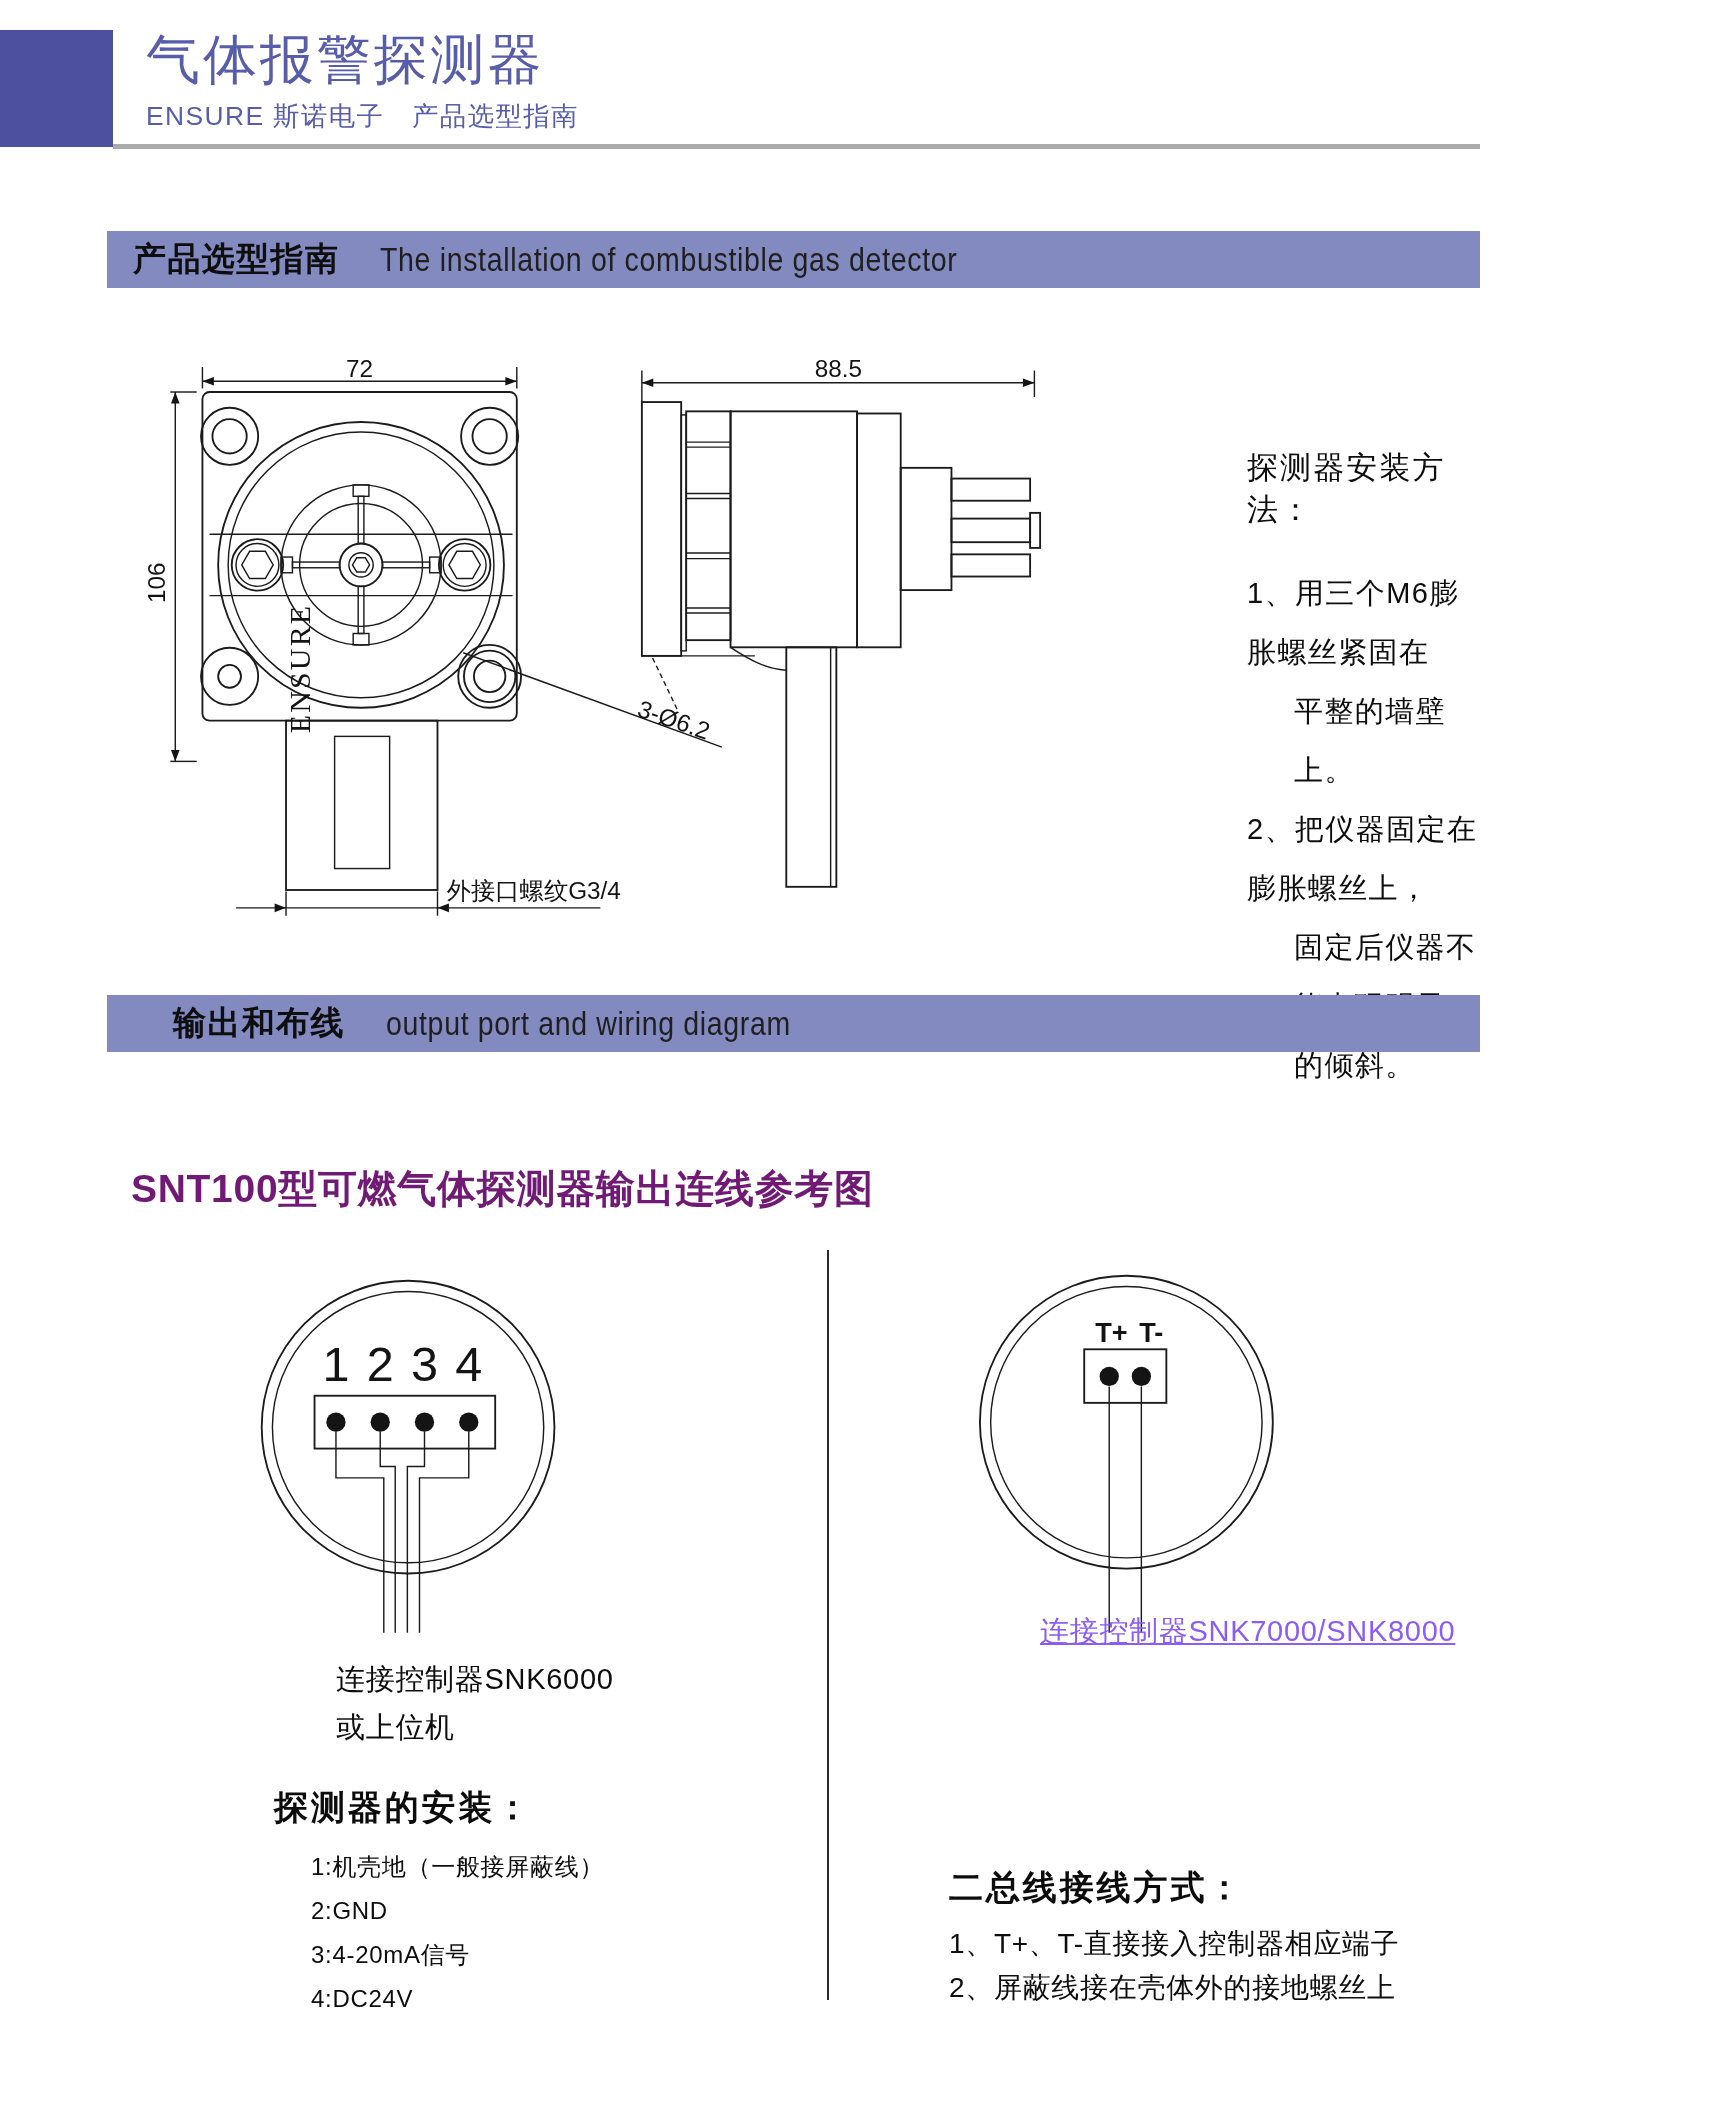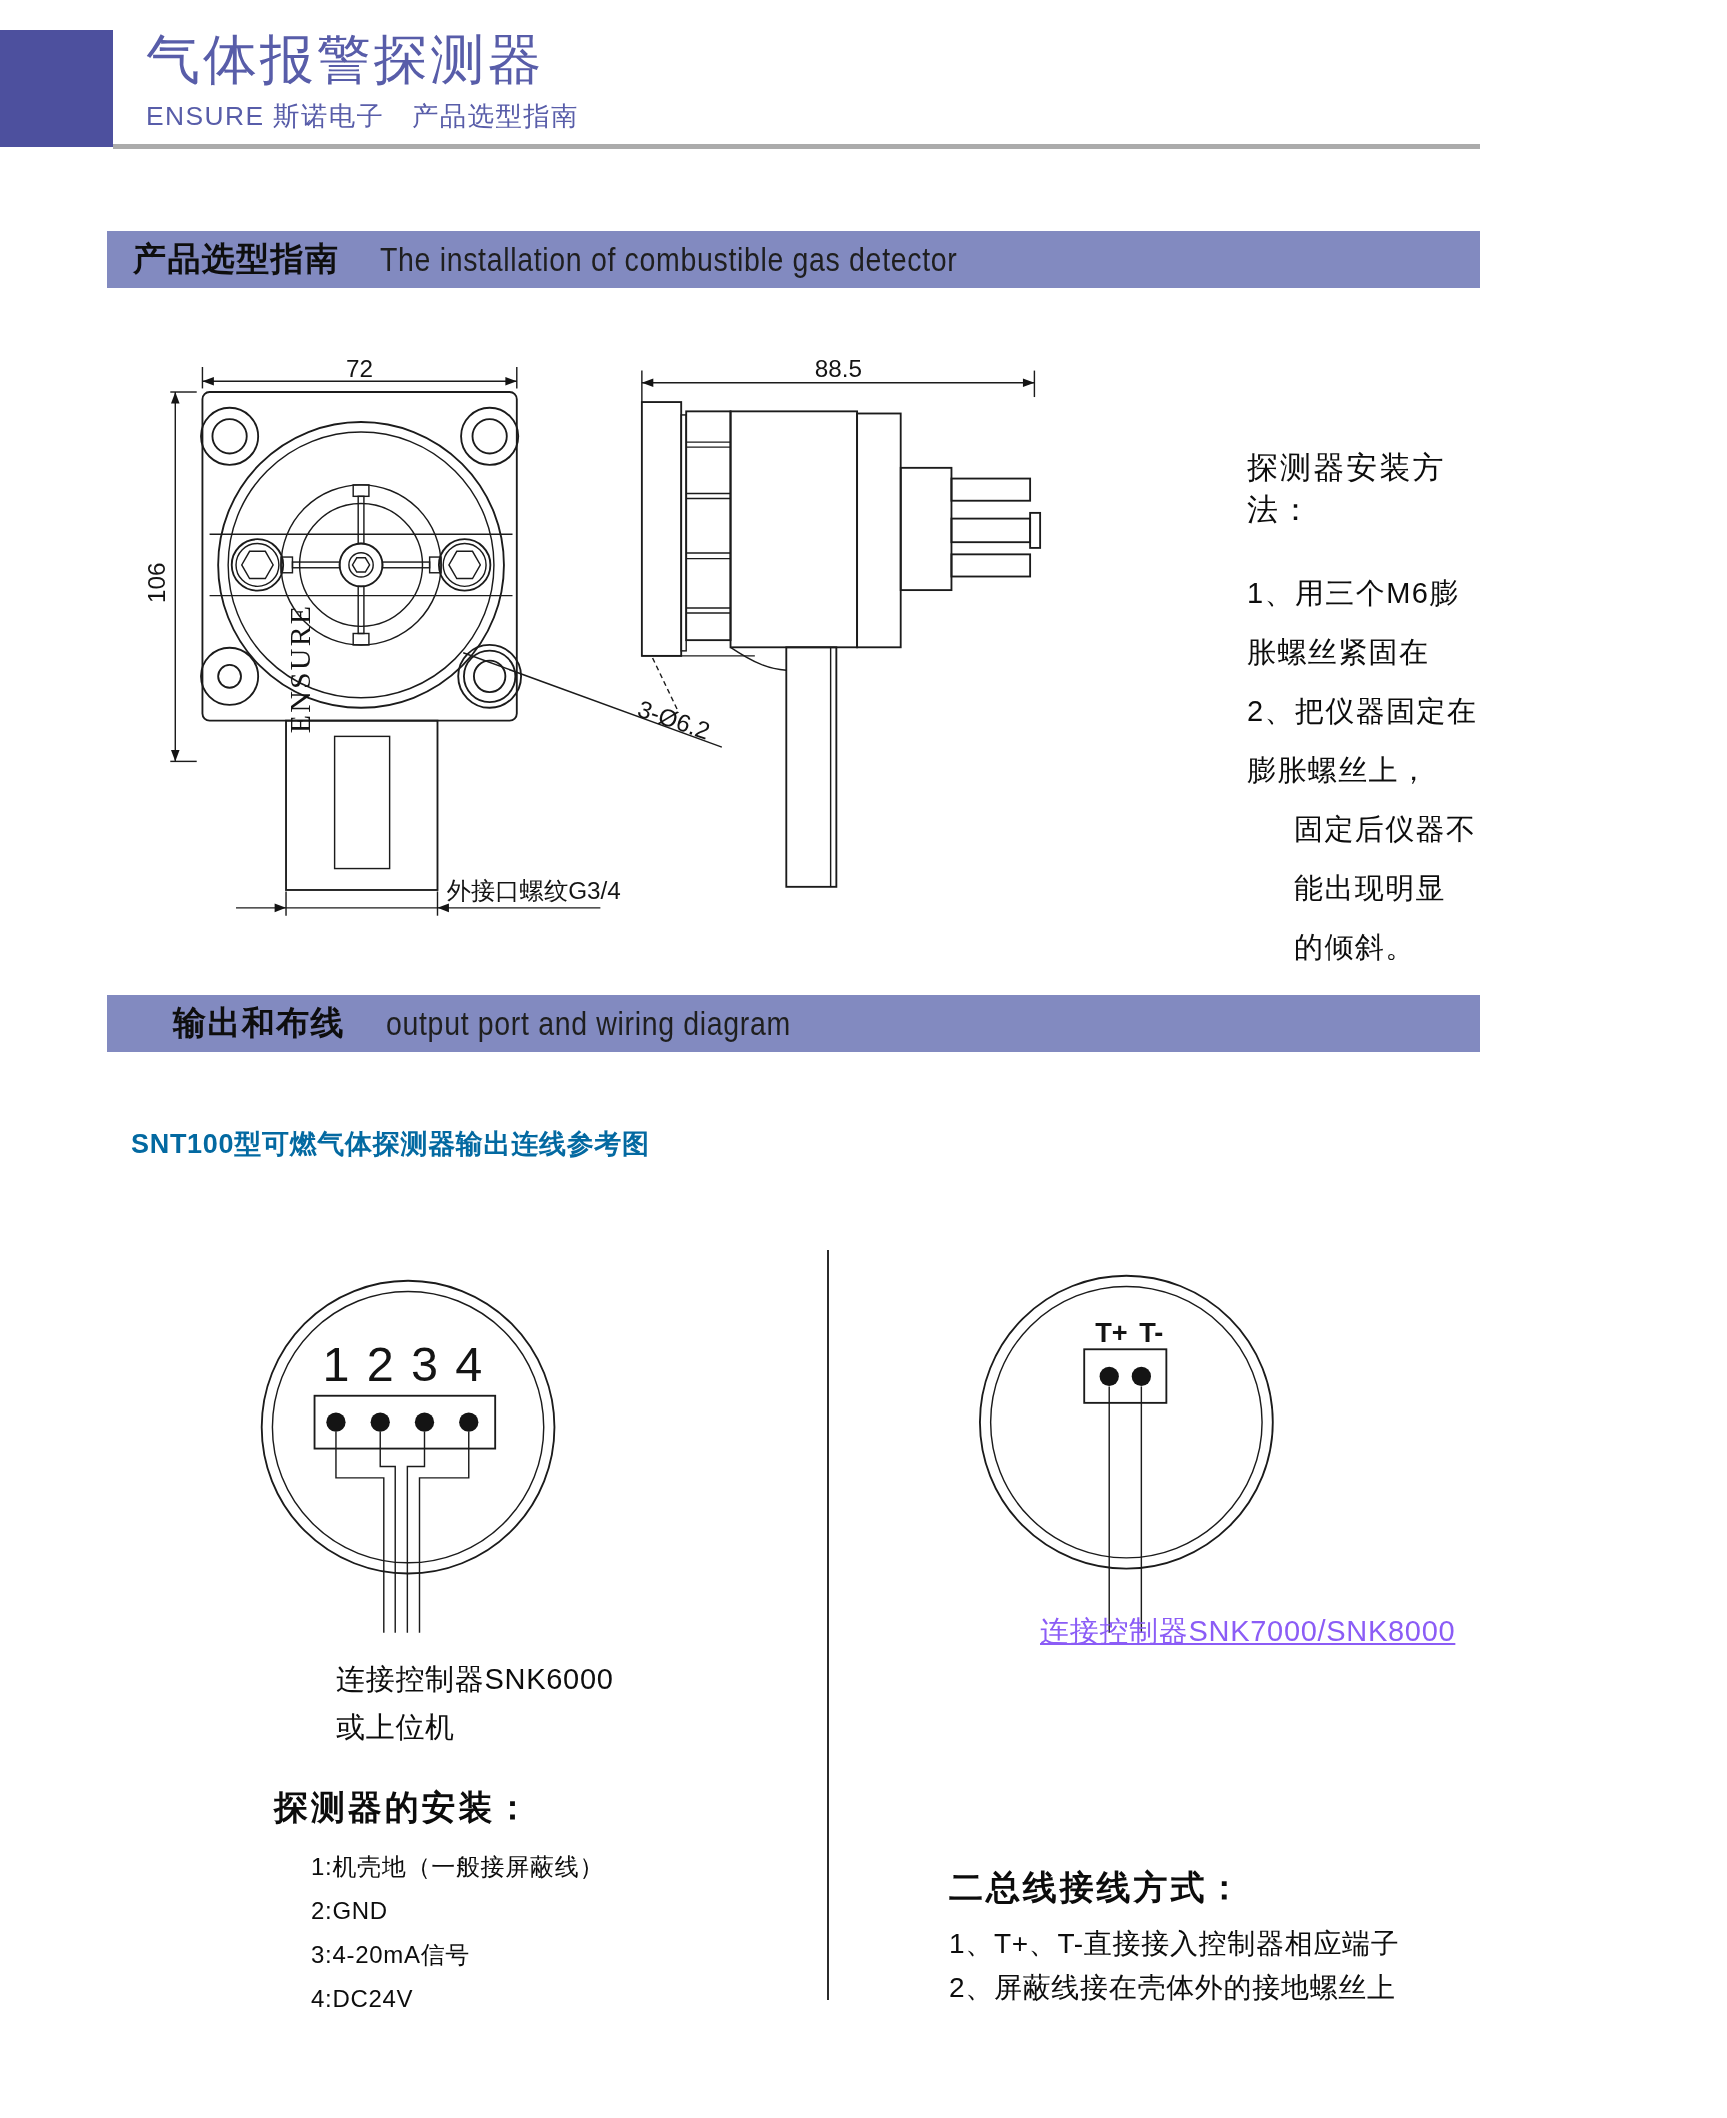--- a/index.html
+++ b/index.html
@@ -20,21 +20,21 @@
               transform:scale(0.95,1.1);transform-origin:left center;white-space:nowrap;}
   .banner1{top:231px;}
   .banner2{top:995px;padding-left:40px;}
 
   
   .install-title{left:1247px;top:447px;font-size:31px;color:#0d0d0d;letter-spacing:2.1px;}
   .install-lines{left:1247px;top:564px;font-size:29px;color:#0d0d0d;line-height:59px;letter-spacing:1.4px;}
   .install-lines .indent{padding-left:47px;}
 
   
-  .snt-title{left:131px;top:1126px;font-size:27px;font-weight:700;color:#0369a1;letter-spacing:0.7px;}
+  .snt-title{left:131px;top:1162px;font-size:39px;font-weight:700;color:#701a75;letter-spacing:0.7px;}
   .divider{left:827px;top:1250px;width:2.1px;height:750px;background:#2b2b2b;}
   .caption-left{left:336px;top:1655px;font-size:29px;color:#0d0d0d;line-height:48px;letter-spacing:0.7px;}
   .caption-right{left:1040px;top:1612px;font-size:29px;color:#8b5cf6;letter-spacing:0.7px;text-decoration:underline;}
   .method-title-left{left:274px;top:1785px;font-size:34px;font-weight:700;color:#0c0c0c;letter-spacing:2.9px;}
   .items-left{left:274px;top:1845px;font-size:24px;color:#0d0d0d;line-height:44px;letter-spacing:0.7px;margin-left:37px;}
   .method-title-right{left:949px;top:1865px;font-size:34px;font-weight:700;color:#0c0c0c;letter-spacing:2.9px;}
   .items-right{left:949px;top:1922px;font-size:28px;color:#0d0d0d;line-height:44px;letter-spacing:0.7px;}
 
   
   svg{display:block;}
@@ -166,20 +166,21 @@
     <rect class="ln" x="220" y="420" width="70" height="335"></rect>
     <line class="thin" x1="282" y1="420" x2="282" y2="755"></line>
     <line class="thin" x1="18" y1="432" x2="176" y2="432"></line>
     <line class="dash" x1="33" y1="435" x2="69" y2="510"></line>
     <path class="thin" d="M142,420 C175,442 195,450 220,452"></path>
   </svg>
 
   <div class="abs install-title">探测器安装方法：</div>
   <div class="abs install-lines">
     <div>1、用三个M6膨胀螺丝紧固在</div>
+    <div class="indent">平整的墙壁上。</div>
     <div>2、把仪器固定在膨胀螺丝上，</div>
     <div class="indent">固定后仪器不能出现明显</div>
     <div class="indent">的倾斜。</div>
   </div>
 
   <div class="abs banner banner2">
     <span class="zh">输出和布线</span>
     <span class="en">output port and wiring diagram</span>
   </div>
 

